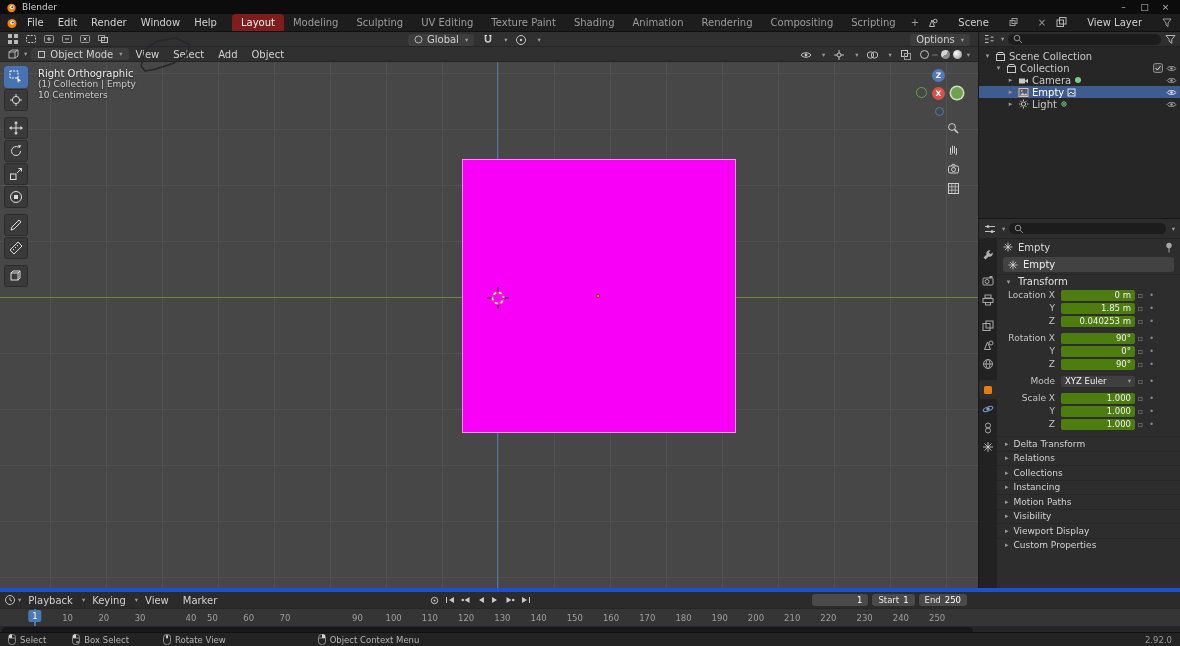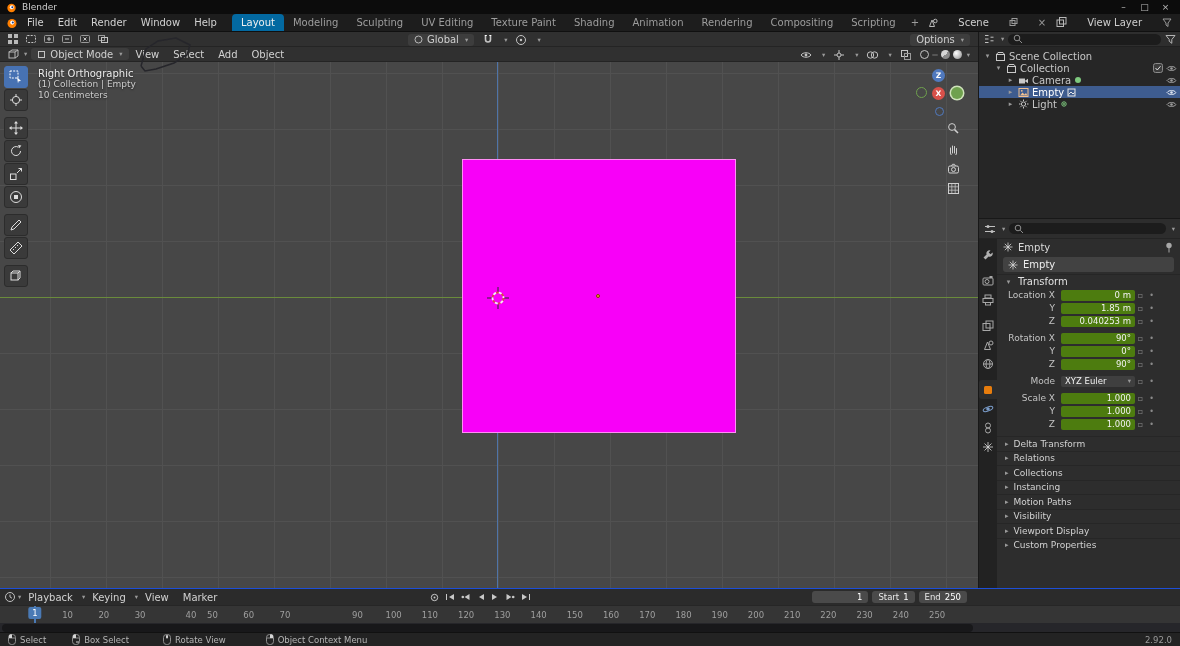--- a/index.html
+++ b/index.html
@@ -10,21 +10,21 @@
   .chev::after{content:"▾"}
   
   .titlebar{height:14px;background:#0c0c0c;display:flex;align-items:center;padding:0 6px;font-size:9px;color:#cfcfcf;gap:5px}
   .wctrls{margin-left:auto;display:flex;gap:4px}
   .wctrl{width:17px;text-align:center;color:#bdbdbd;font-size:9px;cursor:default}
   
   .topbar{position:absolute;top:14px;left:0;width:1180px;height:18px;background:#1d1d1d;border-bottom:1px solid #101010;display:flex;align-items:center;padding-left:4px}
   .menu{padding:0 7px;height:100%;display:flex;align-items:center;color:#d2d2d2}
   .tabs{display:flex;height:100%;margin-left:8px}
   .tab{padding:0 9px;display:flex;align-items:center;color:#9d9d9d;height:100%}
-  .tab.active{background:#0369a1;color:#f0f0f0;border-radius:4px 4px 0 0}
+  .tab.active{background:#7f1d1d;color:#f0f0f0;border-radius:4px 4px 0 0}
   .tab.add{padding:0 6px}
   .topbar-right{margin-left:auto;display:flex;align-items:center;gap:10px;margin-right:8px}
   .selwidget{display:flex;align-items:center;gap:20px;color:#cfcfcf}
   
   .hdr{position:absolute;left:0;width:978px;height:15px;background:#303030;border-bottom:1px solid #242424;display:flex;align-items:center;color:#cfcfcf;padding:0 4px}
   .hdr1{top:32px}.hdr2{top:47px}
   .hbtn{width:18px;height:13px;display:flex;align-items:center;justify-content:center;border-radius:2px}
   .pill{display:flex;align-items:center;gap:4px;background:#3d3d3d;border-radius:3px;height:12px;padding:0 6px}
   .center-cluster{position:absolute;left:408px;top:0;height:15px;display:flex;align-items:center;gap:5px}
   .right-cluster{position:absolute;right:8px;top:0;height:15px;display:flex;align-items:center;gap:5px}
@@ -79,21 +79,21 @@
   .pfield{flex:0 0 74px;height:11px;background:#4d7c0f;border-radius:2px;color:#f2f2f2;font-size:8.5px;display:flex;align-items:center;justify-content:flex-end;padding:0 4px}
   .pfield.drop{background:#3f3f3f;justify-content:flex-start}
   .pfield.drop .chev{margin-left:auto}
   .pdec{width:11px;display:flex;justify-content:center;color:#8a8a8a;font-size:8px}
   .pdec.sq::after{content:"▫"}
   .pdec.dot::after{content:"•"}
   .sections{margin-top:6px}
   .sect{height:14.5px;display:flex;align-items:center;padding-left:8px;color:#d2d2d2;font-size:9px;border-top:1px solid #262626;background:#2d2d2d}
   .sect::before{content:"▸";color:#9a9a9a;margin-right:5px;font-size:7px}
   
-  .timeline{position:absolute;top:588px;left:0;width:1180px;height:44px;background:#2b2b2b;border-top:1px solid #1d4ed8}
+  .timeline{position:absolute;top:588px;left:0;width:1180px;height:44px;background:#2b2b2b;border-top:4px solid #1d4ed8}
   .tl-hdr{height:16px;display:flex;align-items:center;padding:0 4px;color:#cfcfcf;position:relative}
   .transport{position:absolute;left:430px;top:0;height:16px;display:flex;align-items:center;gap:6px}
   .tl-right{position:absolute;right:213px;top:2px;display:flex;gap:4px;align-items:center}
   .tlfield{height:12px;background:#4a4a4a;border-radius:3px;display:flex;align-items:center;gap:4px;padding:0 6px;color:#e8e8e8;font-size:8.5px}
   .tlfield .val{color:#fff}
   .ruler{position:absolute;top:16px;left:0;width:1180px;height:18px;background:#353535;border-top:1px solid #262626}
   .tick{position:absolute;top:4px;transform:translateX(-50%);font-size:8.5px;color:#9f9f9f}
   .playline{position:absolute;left:34px;top:0;width:2px;height:18px;background:#4a7ab5}
   .phlabel{position:absolute;left:35px;top:1px;transform:translateX(-50%);background:#4a7ab5;color:#fff;border-radius:2px;font-size:8.5px;padding:0 4px;height:12px;line-height:12px}
   .tlscroll{position:absolute;top:34px;left:0;width:1180px;height:10px;background:#26262a}
@@ -886,21 +886,21 @@
     </span>
     <span class="sitem" style="margin-left:34px">
       <span class="ico">
         <svg width="8" height="11">
             <rect x="0.5" y="0.5" width="7" height="10" rx="3" fill="none" stroke="#8f8f8f"></rect>
             <rect x="3" y="1" width="2" height="3.5" rx="1" fill="#d5d5d5"></rect>
           </svg>
       </span>
       <span>Rotate View</span>
     </span>
-    <span class="sitem" style="margin-left:40px">
+    <span class="sitem" style="margin-left:92px">
       <span class="ico">
         <svg width="8" height="11">
             <rect x="0.5" y="0.5" width="7" height="10" rx="3" fill="none" stroke="#8f8f8f"></rect>
             <path d="M0.5 4h7" stroke="#8f8f8f"></path>
             <path d="M7 1.2a3 3 0 0 0-3-0.7v3.5h3z" fill="#d5d5d5"></path>
           </svg>
       </span>
       <span>Object Context Menu</span>
     </span>
     <span class="ver">2.92.0</span>

